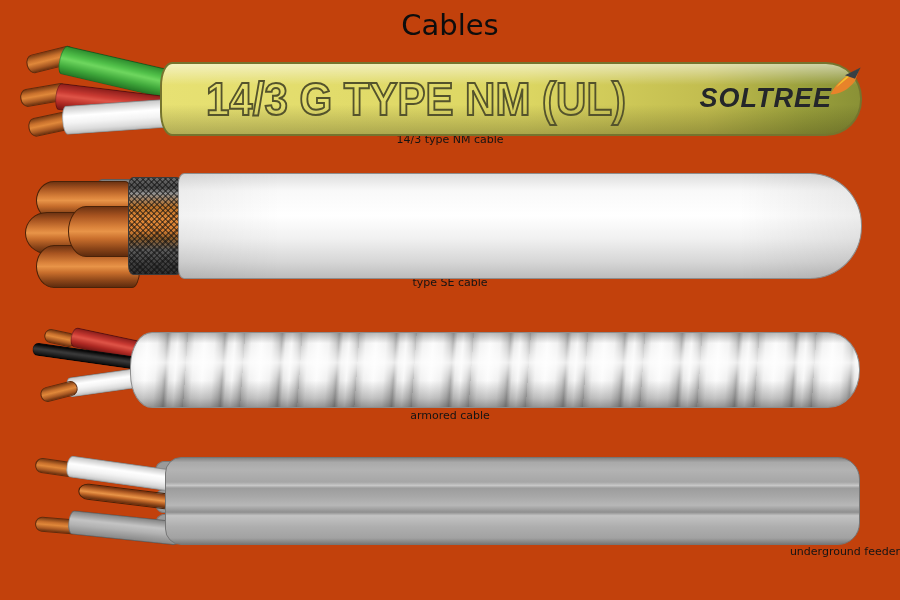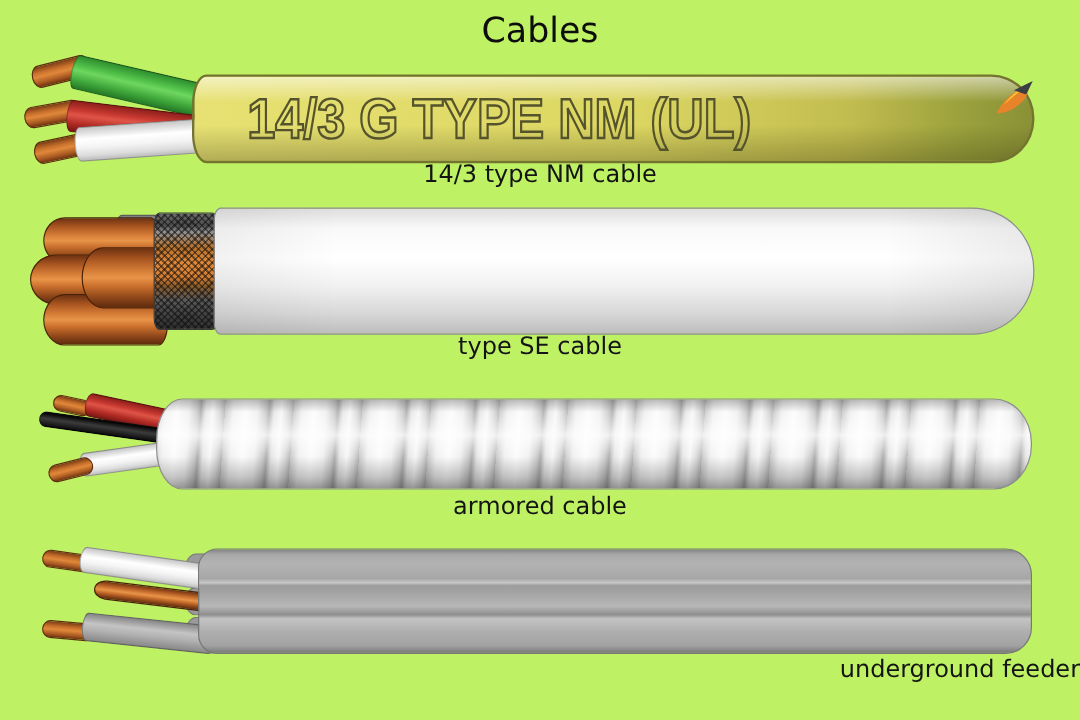--- a/index.html
+++ b/index.html
@@ -1,21 +1,21 @@
 <!DOCTYPE html>
 <html><head>
 <meta charset="utf-8">
 <style>
   html,body{margin:0;padding:0;background:#fff;}
-  .canvas{position:relative;width:900px;height:600px;background:#bef264;overflow:hidden;
+  .canvas{position:relative;width:900px;height:600px;background:#c2410c;overflow:hidden;
           font-family:"DejaVu Sans","Liberation Sans",sans-serif;color:#111;}
   .title{position:absolute;left:0;top:8px;width:900px;text-align:center;
          font-size:29px;font-weight:400;color:#0d0d0d;}
   .caption{position:absolute;left:0;width:900px;text-align:center;
-           font-size:20px;color:#141414;}
+           font-size:11px;color:#141414;}
 
   
   .wire{position:absolute;z-index:2;border:1px solid rgba(0,0,0,.28);
         border-radius:5px 10px 10px 5px/50% 45% 45% 50%;}
   .tip{position:absolute;z-index:2;border:1px solid #5f2d0e;border-radius:7px/50%;
        background:linear-gradient(to bottom,#7a3c14,#c8702c 30%,#e0883a 50%,#a85822 80%,#6b3310);}
   .w-green{background:linear-gradient(to bottom,#2f8f2f,#52c24a 30%,#6fd75f 45%,#3fa83b 75%,#267a26);}
   .w-red{background:linear-gradient(to bottom,#8f1f1c,#c93a32 30%,#e05548 45%,#b02a24 75%,#7a1714);}
   .w-white{background:linear-gradient(to bottom,#c7c7c7,#ffffff 35%,#f4f4f4 60%,#dcdcdc 85%,#bdbdbd);}
   .w-black{background:linear-gradient(to bottom,#000,#3c3c3c 45%,#0e0e0e);border-radius:6px/50%;}
@@ -74,20 +74,21 @@
   <div>
     <div class="tip" style="left:26px;top:50px;width:48px;height:17px;transform:rotate(-14deg);"></div>
     <div class="wire w-green" style="left:58px;top:58px;width:118px;height:27px;transform:rotate(13deg);"></div>
     <div class="tip" style="left:20px;top:86px;width:46px;height:16px;transform:rotate(-10deg);"></div>
     <div class="wire w-red" style="left:55px;top:90px;width:120px;height:25px;transform:rotate(7deg);"></div>
     <div class="tip" style="left:28px;top:114px;width:48px;height:17px;transform:rotate(-12deg);"></div>
     <div class="wire w-white" style="left:62px;top:102px;width:115px;height:27px;transform:rotate(-4deg);"></div>
 
     <div class="nm-sheath">
       <span class="nm-print">14/3 G TYPE NM (UL)</span>
+      <span class="nm-brand">SOLTREE</span>
       <svg class="nm-logo" viewBox="0 0 34 32">
         <path d="M4 27 C10 15, 20 9, 30 4 L26 15 C20 23, 12 27, 4 27 Z" fill="#e8832a"></path>
         <path d="M9 21 C15 13, 22 8, 30 4 L21 11 Z" fill="#f4c430"></path>
         <path d="M17 10 L31 3 L26 13 Z" fill="#3a3f45"></path>
       </svg>
     </div>
     <div class="caption" style="top:133px;">14/3 type NM cable</div>
   </div>
 
   <div>

